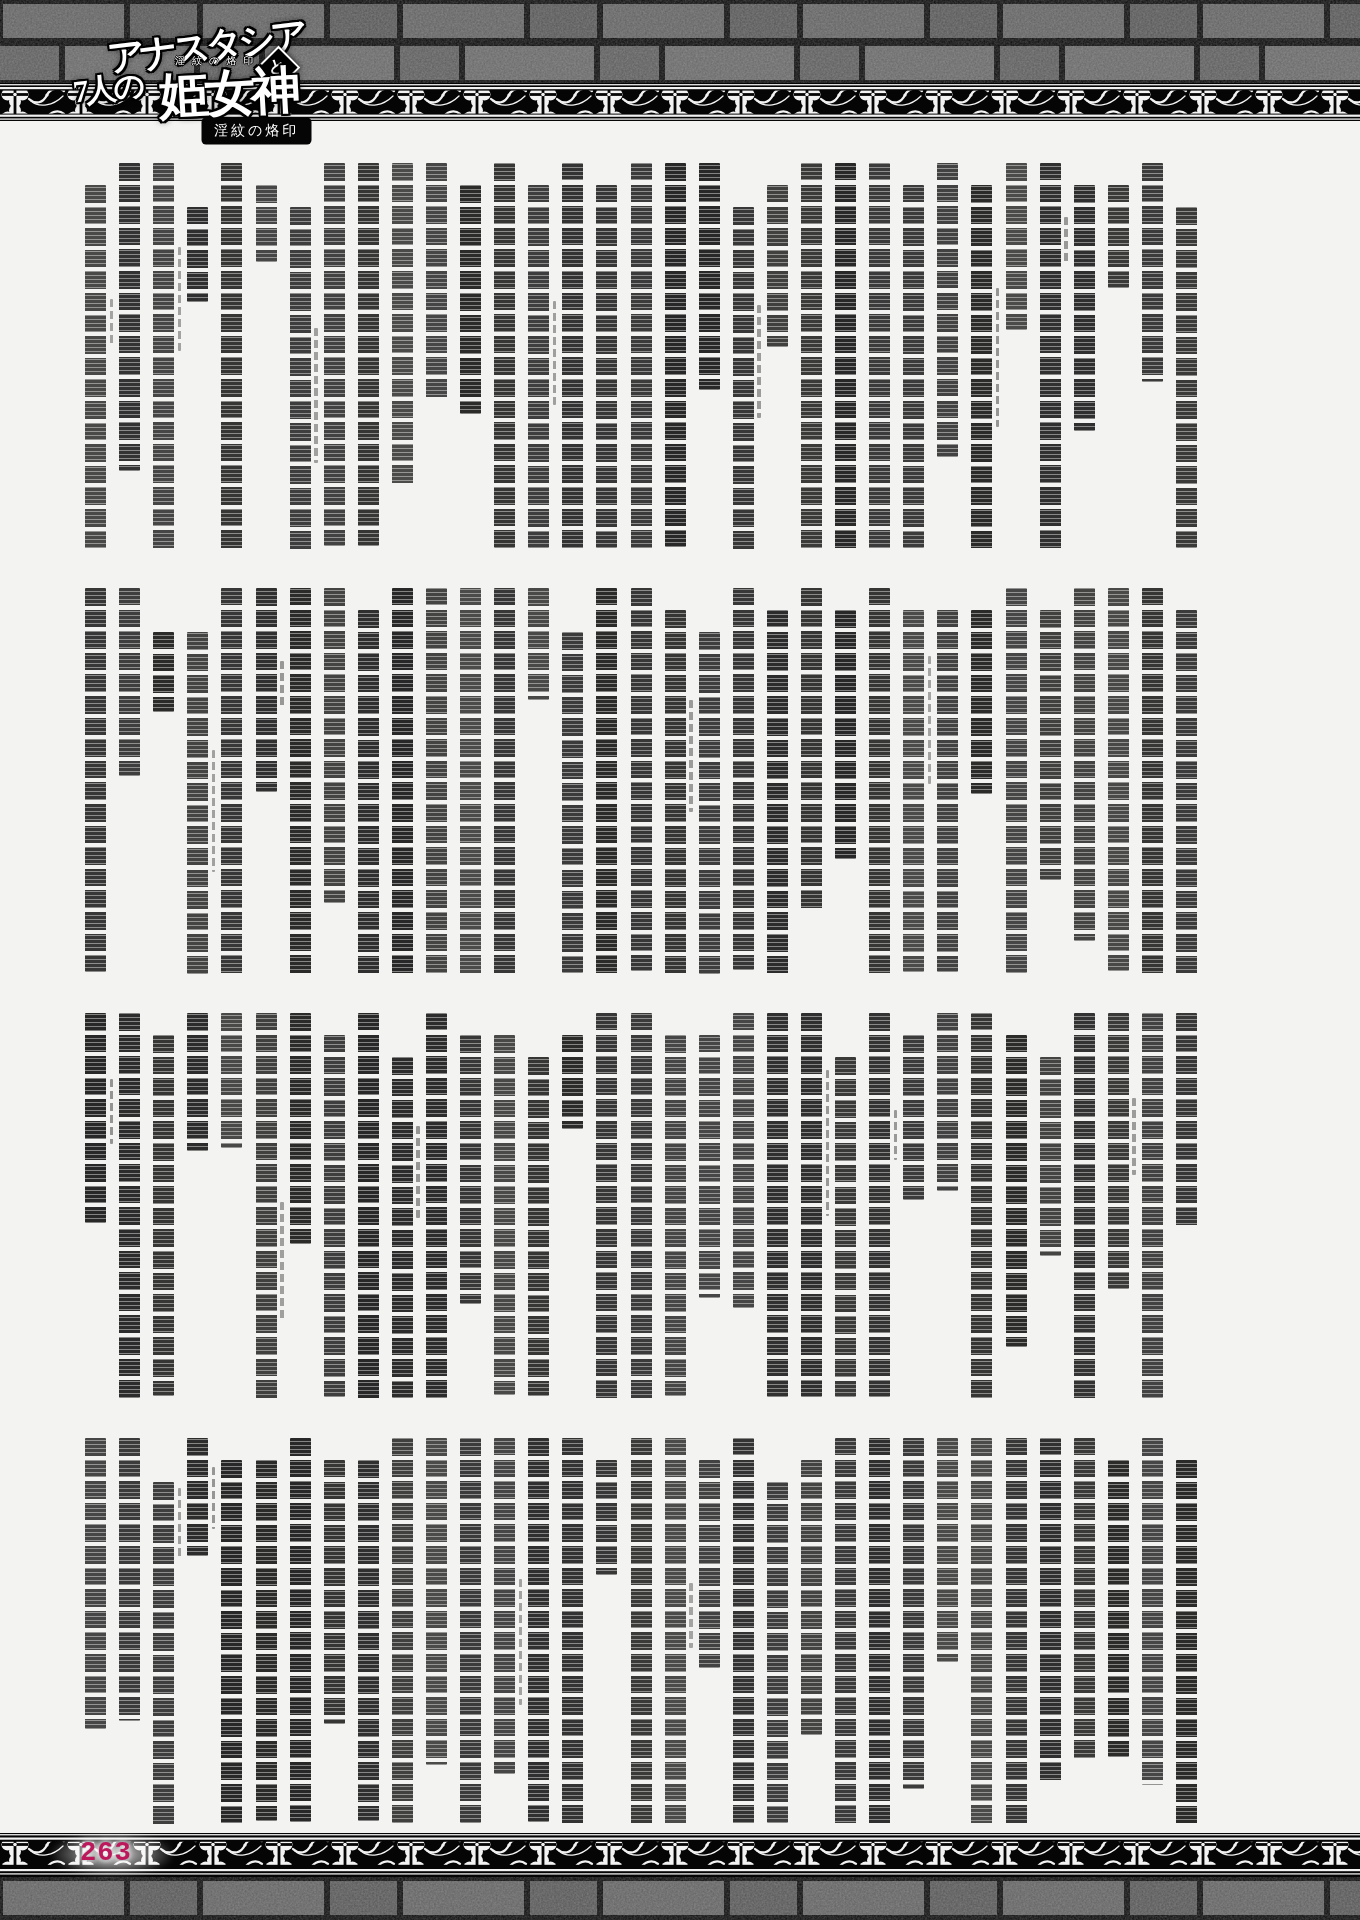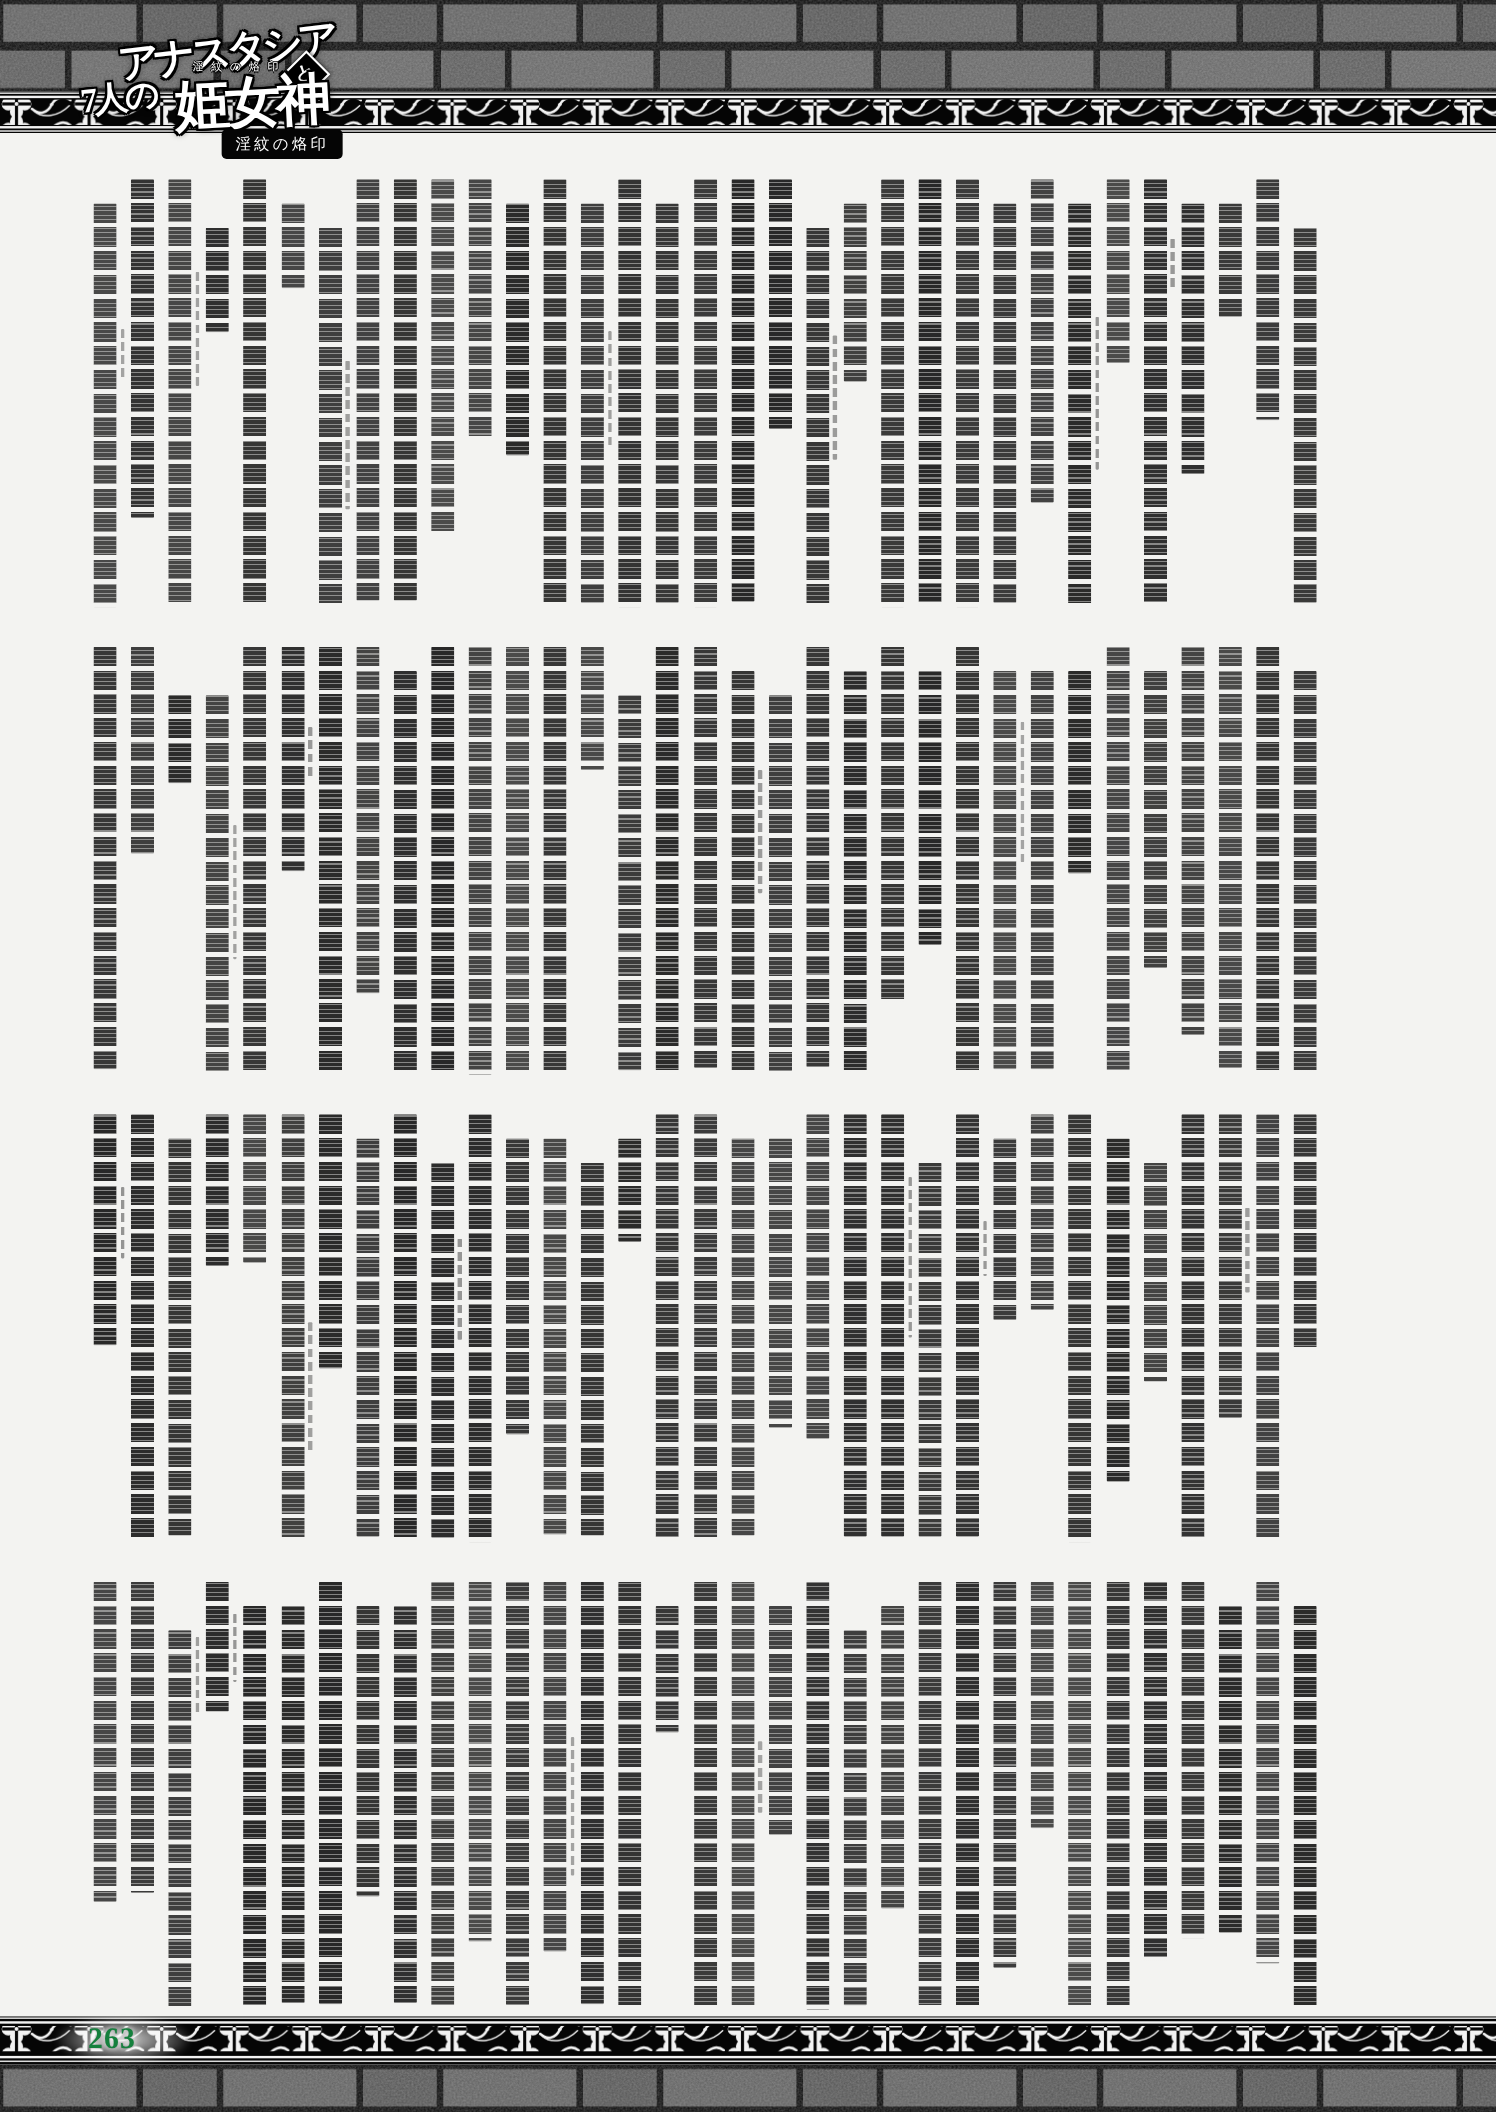--- a/index.html
+++ b/index.html
@@ -80,22 +80,22 @@
   }
 
   
   .pn-glow {
     position:absolute; left:52px; top:1832px; width:120px; height:44px; z-index:7;
     background:radial-gradient(ellipse at center, rgba(255,255,255,.85) 0%, rgba(255,255,255,.25) 55%, rgba(255,255,255,0) 75%);
     filter:blur(3px);
   }
   .pageno {
     position:absolute; left:80px; top:1838px; z-index:8;
-    font-family:Liberation Serif, serif; font-weight:bold; font-size:27px;
-    color:#15803d; letter-spacing:1px;
+    font-family:Liberation Mono, monospace; font-weight:bold; font-size:27px;
+    color:#be185d; letter-spacing:1px;
     text-shadow:0 0 4px #fff, 0 0 9px rgba(255,255,255,.9), 0 0 2px #000;
   }
 </style>
 </head>
 <body>
 
 <div class="page">
 
   <svg width="0" height="0" style="position:absolute" aria-hidden="true">
     <defs>

